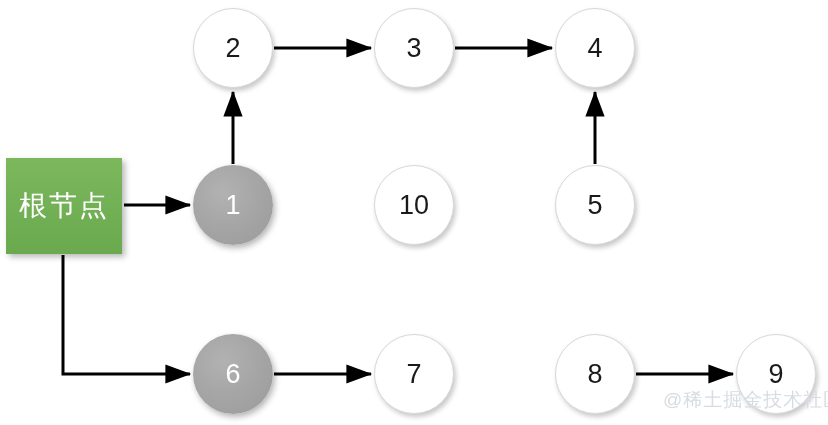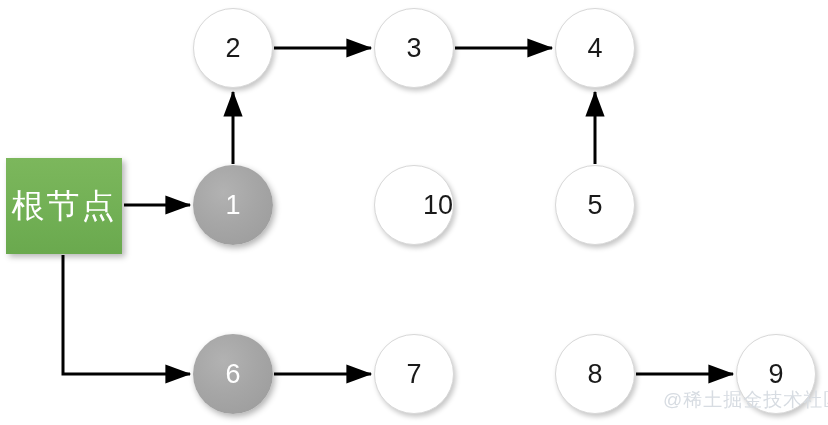--- a/index.html
+++ b/index.html
@@ -47,21 +47,21 @@
     box-shadow: 2px 3px 6px rgba(0,0,0,0.30);
   }
   .root-box {
     position: absolute;
     box-sizing: border-box;
     display: flex;
     align-items: center;
     justify-content: center;
     background: linear-gradient(180deg, #7cb75c 0%, #72b055 55%, #6aa94e 100%);
     color: #ffffff;
-    font-size: 33px;
+    font-size: 28px;
     letter-spacing: 2px;
     box-shadow: 3px 3px 6px rgba(0,0,0,0.28);
     user-select: none;
   }
   .watermark {
     position: absolute;
     color: #d7dce2;
     font-size: 19px;
     letter-spacing: 1px;
     white-space: nowrap;
@@ -114,21 +114,21 @@
   </div>
 
   <div class="node white" style="left:555px; top:8px; width:80px; height:80px;">
     <span>4</span>
   </div>
 
   <div class="node white" style="left:555px; top:165px; width:80px; height:80px;">
     <span>5</span>
   </div>
 
-  <div class="node white" style="left:374px; top:165px; width:80px; height:80px;justify-content:flex-end;">
+  <div class="node white" style="left:374px; top:165px; width:80px; height:80px;">
     <span>10</span>
   </div>
 
   <div class="node gray" style="left:193px; top:334px; width:80px; height:80px;">
     <span>6</span>
   </div>
 
   <div class="node white" style="left:374px; top:334px; width:80px; height:80px;">
     <span>7</span>
   </div>

